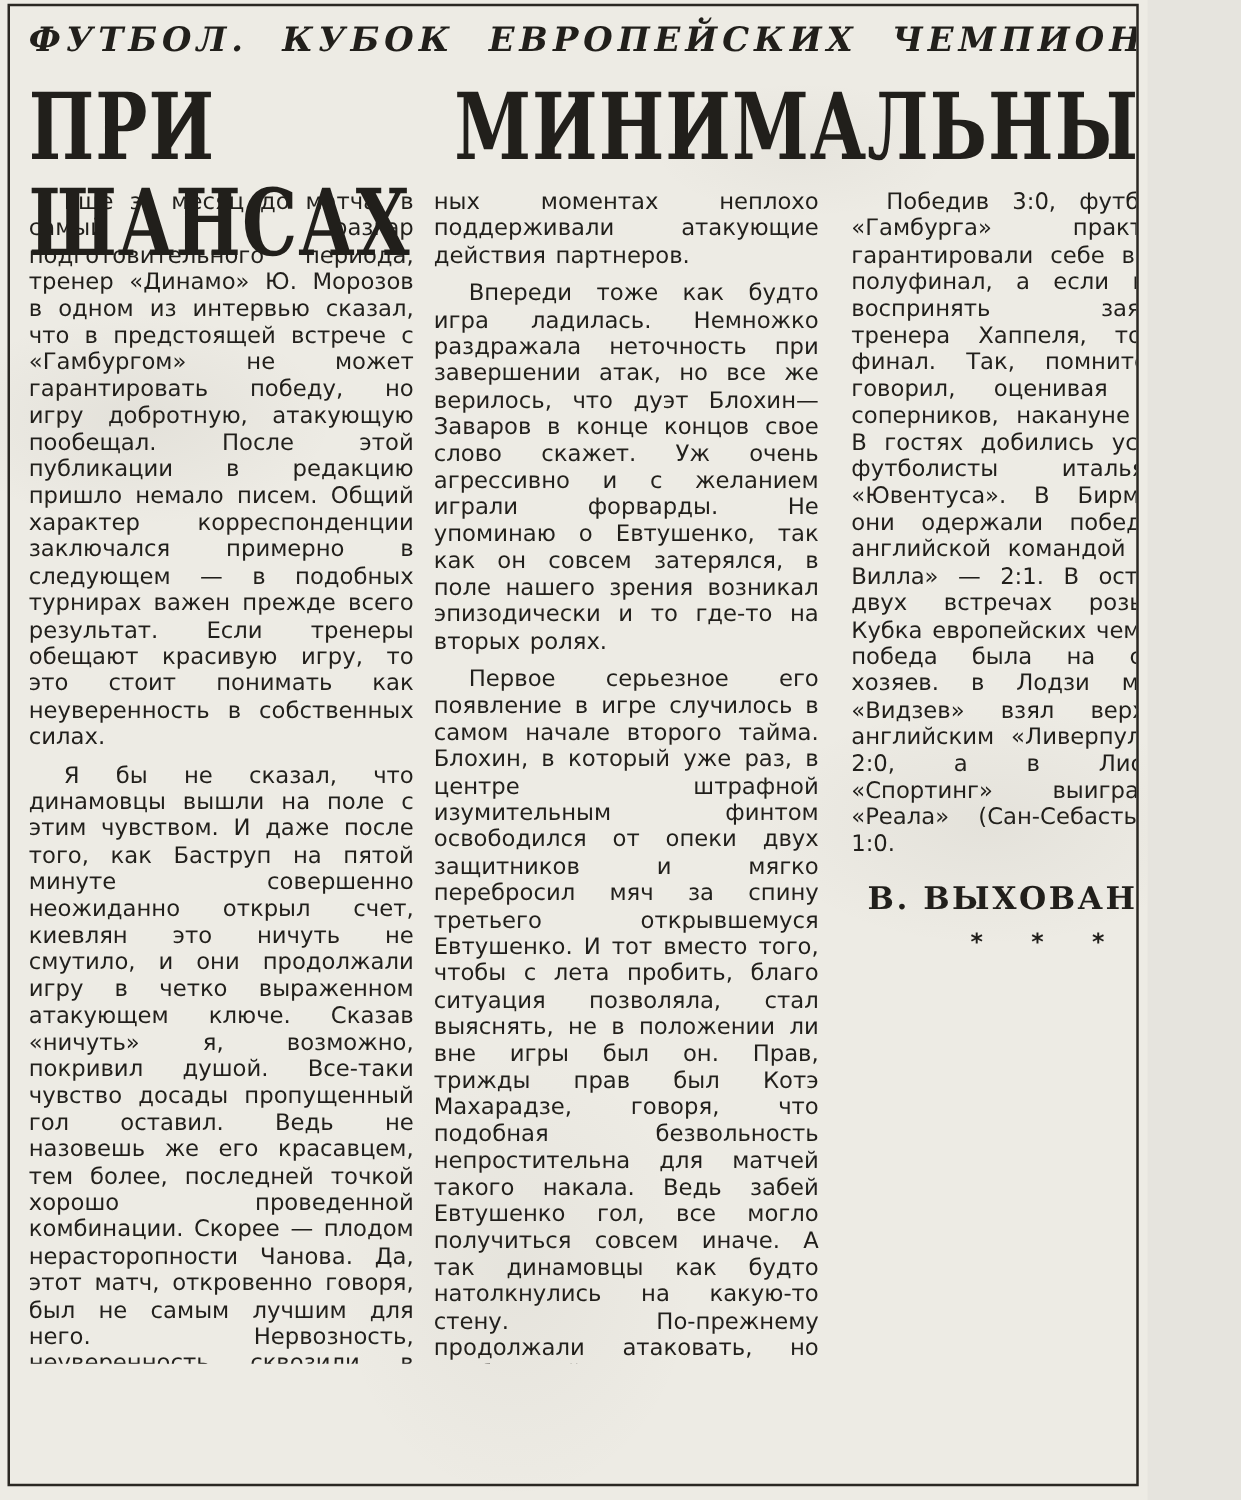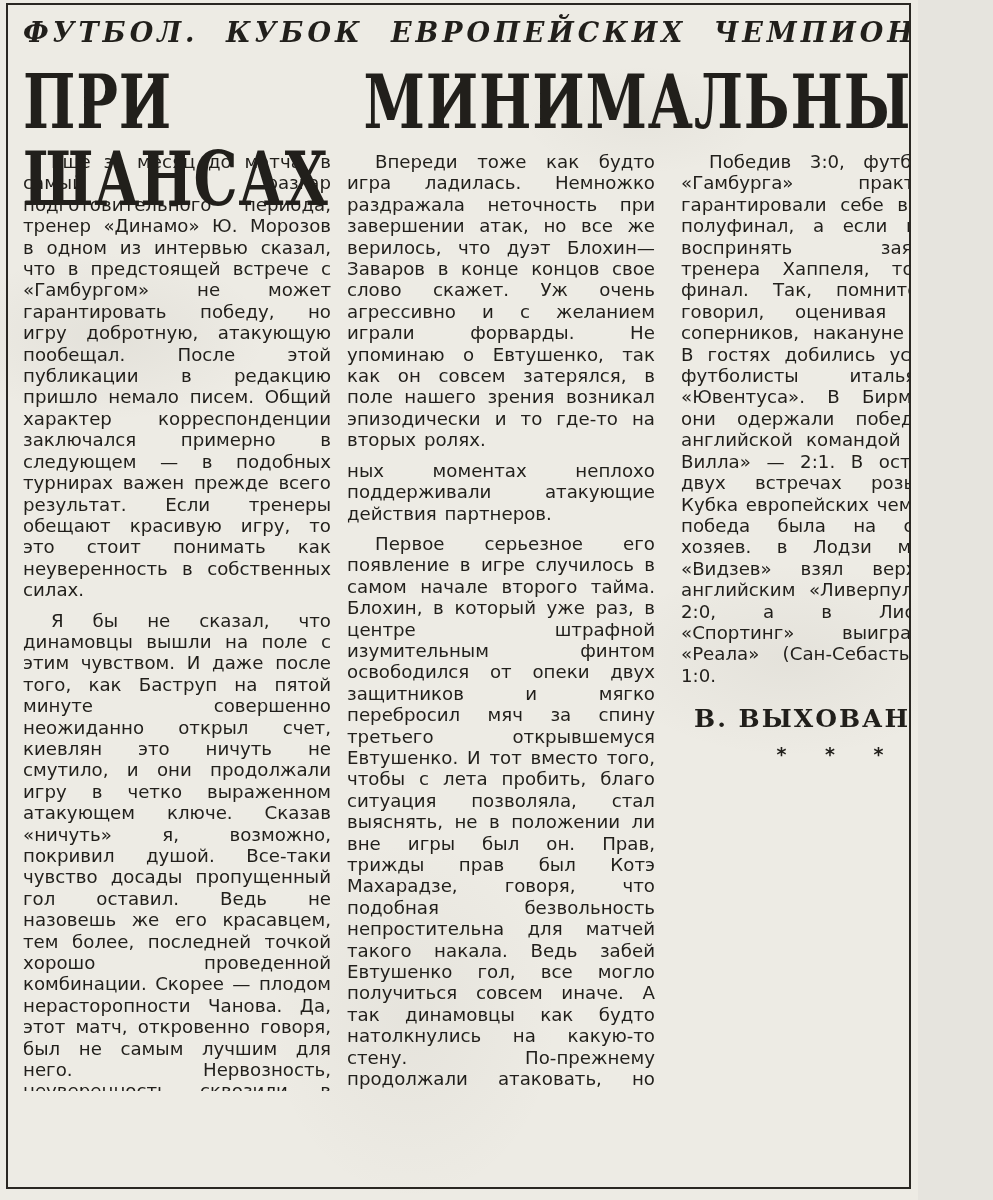--- a/index.html
+++ b/index.html
@@ -104,22 +104,22 @@
     <div class="content">
 
       <div class="left">
 
         <div class="cols">
           <div class="col c1">
             <p class="p">Еще за месяц до матча, в самый разгар подготовительного периода, тренер «Динамо» Ю. Морозов в одном из интервью сказал, что в предстоящей встрече с «Гамбургом» не может гарантировать победу, но игру добротную, атакующую пообещал. После этой публикации в редакцию пришло немало писем. Общий характер корреспонденции заключался примерно в следующем — в подобных турнирах важен прежде всего результат. Если тренеры обещают красивую игру, то это стоит понимать как неуверенность в собственных силах.</p>
             <p class="p">Я бы не сказал, что динамовцы вышли на поле с этим чувством. И даже после того, как Баструп на пятой минуте совершенно неожиданно открыл счет, киевлян это ничуть не смутило, и они продолжали игру в четко выраженном атакующем ключе. Сказав «ничуть» я, возможно, покривил душой. Все-таки чувство досады пропущенный гол оставил. Ведь не назовешь же его красавцем, тем более, последней точкой хорошо проведенной комбинации. Скорее — плодом нерасторопности Чанова. Да, этот матч, откровенно говоря, был не самым лучшим для него. Нервозность, неуверенность сквозили в каждом движении вратаря динамовцев. Совершенно непонятно почему, так как защитники, и особенно это было видно в первом тайме, со своими обязанностями справлялись довольно четко и даже в отдель-</p>
           </div>
           <div class="col c2">
+            <p class="p cont">ных моментах неплохо поддерживали атакующие действия партнеров.</p>
             <p class="p">Впереди тоже как будто игра ладилась. Немножко раздражала неточность при завершении атак, но все же верилось, что дуэт Блохин—Заваров в конце концов свое слово скажет. Уж очень агрессивно и с желанием играли форварды. Не упоминаю о Евтушенко, так как он совсем затерялся, в поле нашего зрения возникал эпизодически и то где-то на вторых ролях.</p>
-            <p class="p cont">ных моментах неплохо поддерживали атакующие действия партнеров.</p>
             <p class="p">Первое серьезное его появление в игре случилось в самом начале второго тайма. Блохин, в который уже раз, в центре штрафной изумительным финтом освободился от опеки двух защитников и мягко перебросил мяч за спину третьего открывшемуся Евтушенко. И тот вместо того, чтобы с лета пробить, благо ситуация позволяла, стал выяснять, не в положении ли вне игры был он. Прав, трижды прав был Котэ Махарадзе, говоря, что подобная безвольность непростительна для матчей такого накала. Ведь забей Евтушенко гол, все могло получиться совсем иначе. А так динамовцы как будто натолкнулись на какую-то стену. По-прежнему продолжали атаковать, но комбинаций, продуманных, четких, таких, какие мы видели в первом тайме, уже не было, а если что-то и удавалось, то лишь в центре поля. После же того, как Чанов вторично ошибся и пропустил ещё один мяч от Баструпа, дина-</p>
           </div>
         </div>
       </div>
 
       <div class="col c3">
         <p class="p">Победив 3:0, футболисты «Гамбурга» практически гарантировали себе выход в полуфинал, а если всерьез воспринять заявление тренера Хаппеля, то и в финал. Так, помнится, он говорил, оценивая шансы соперников, накануне матча. В гостях добились успеха и футболисты итальянского «Ювентуса». В Бирмингеме они одержали победу над английской командой «Астон Вилла» — 2:1. В остальных двух встречах розыгрыша Кубка европейских чемпионов победа была на стороне хозяев. в Лодзи местный «Видзев» взял верх над английским «Ливерпулем» — 2:0, а в Лиссабоне «Спортинг» выиграл у «Реала» (Сан-Себастьян) — 1:0.</p>
 
         <div class="byline">В. ВЫХОВАНЕЦ.</div>
 

